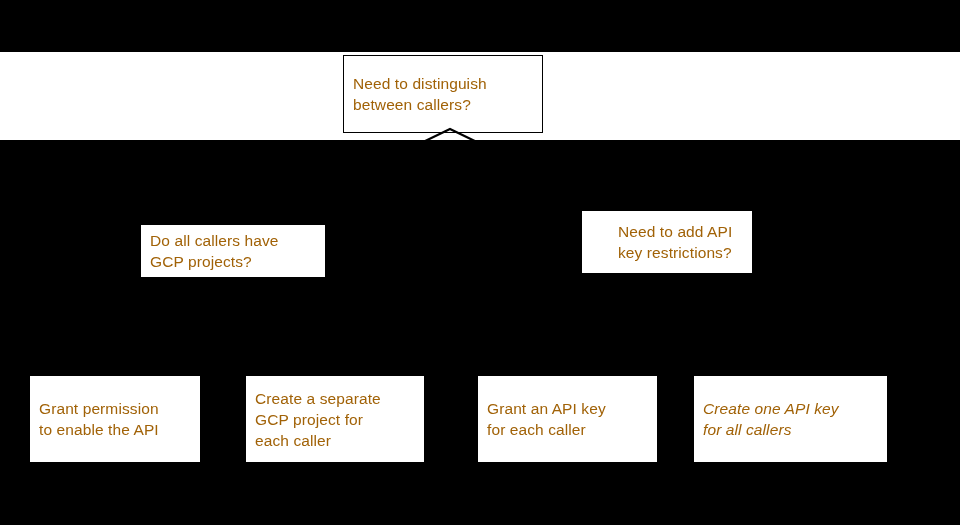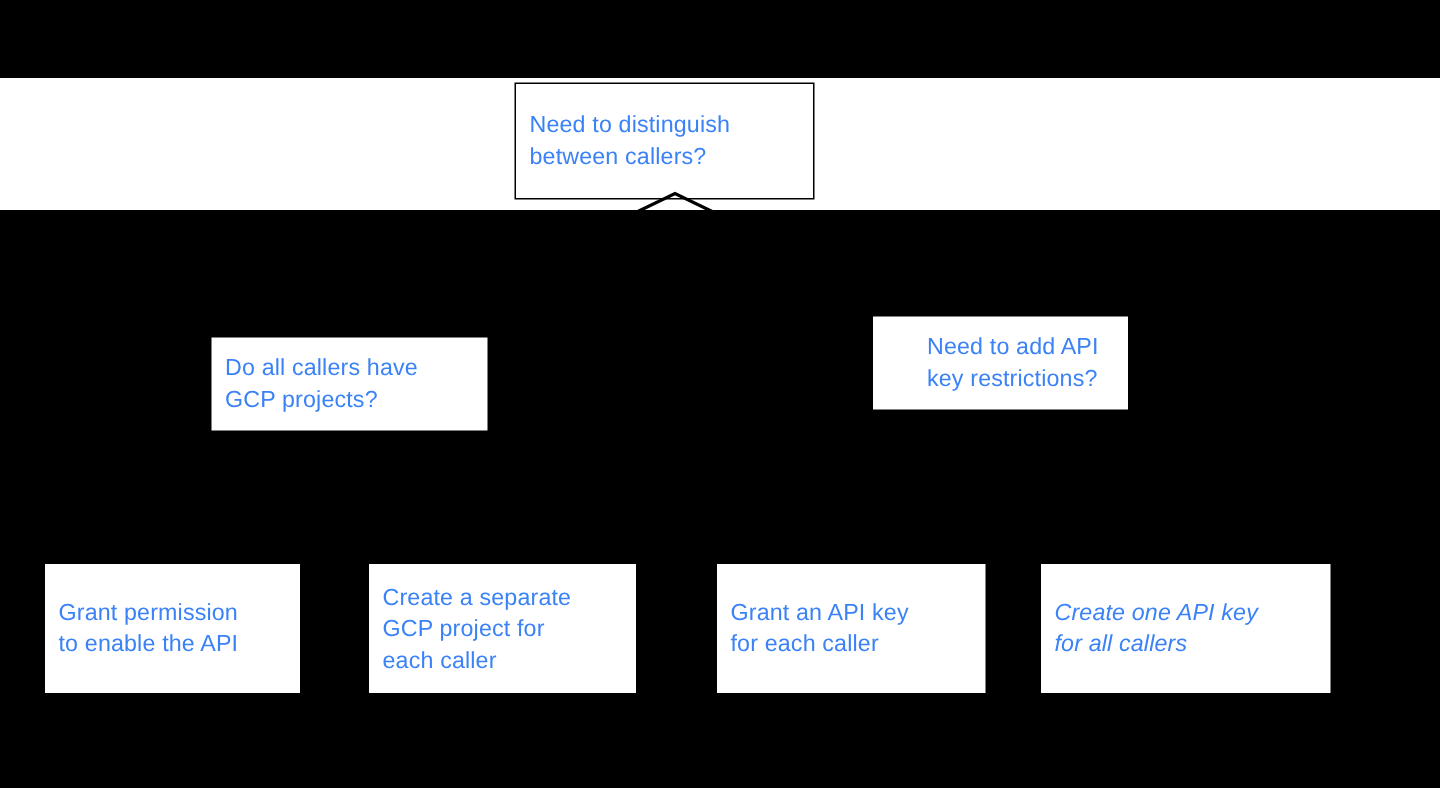--- a/index.html
+++ b/index.html
@@ -38,21 +38,21 @@
     border: 1px solid #000000;
     display: flex;
     align-items: center;
     padding-left: 9px;
     padding-right: 6px;
   }
   .node .node-label {
     display: block;
     font-size: 15.5px;
     line-height: 21px;
-    color: #3b82f6;
+    color: #a16207;
     white-space: pre-line;
     letter-spacing: 0.1px;
   }
 
   
   .node.no-stroke {
     border: none;
   }
 
   
@@ -61,21 +61,21 @@
     top: 55px;
     width: 200px;
     height: 78px;
   }
 
   
   #node-gcp-projects {
     left: 141px;
     top: 225px;
     width: 184px;
-    height: 62px;
+    height: 52px;
   }
   #node-api-restrictions {
     left: 582px;
     top: 211px;
     width: 170px;
     height: 62px;
     padding-left: 36px;
   }
 
   

